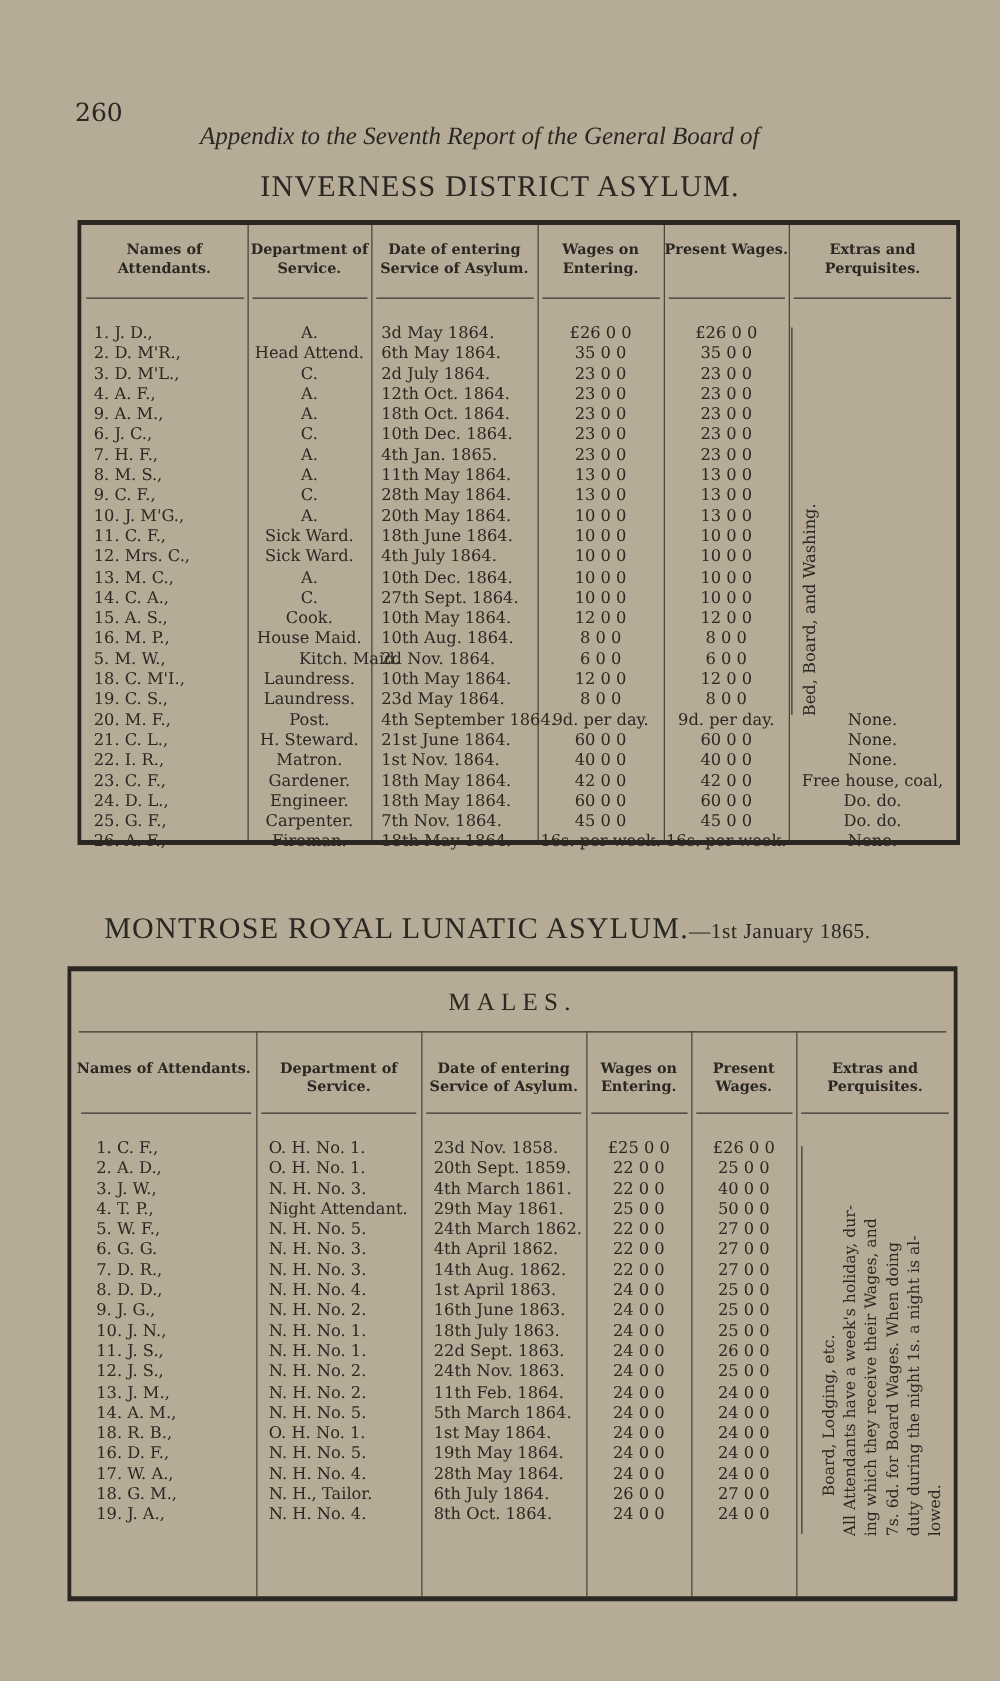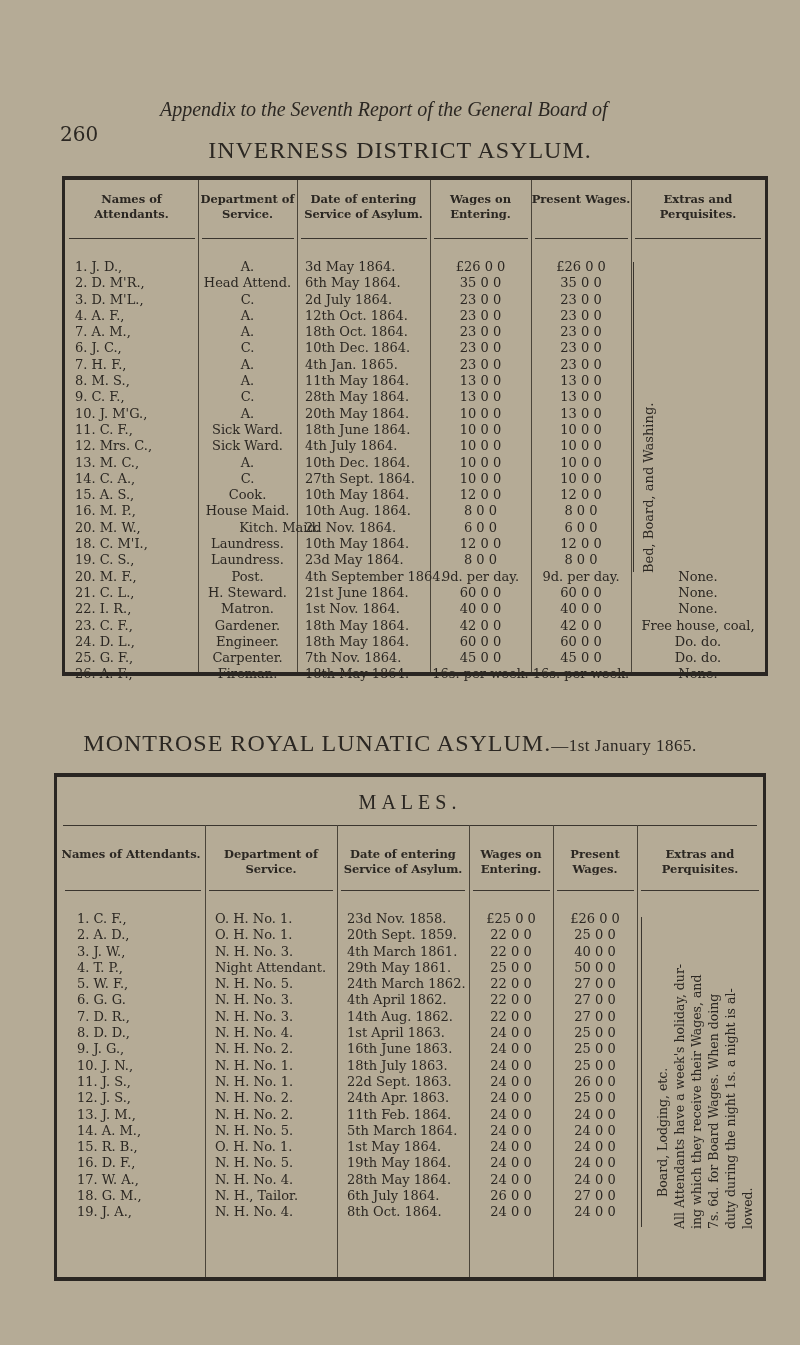--- a/index.html
+++ b/index.html
@@ -4,21 +4,21 @@
 <style>
   html, body { margin:0; padding:0; }
   body {
     width:800px; height:1345px; overflow:hidden;
     background:#b5ab96;
     font-family:"DejaVu Serif", serif;
     color:#2b2722;
     position:relative;
   }
   .page-header { position:absolute; top:78px; left:60px; width:700px; height:24px; }
-  .page-number { position:absolute; left:0; top:0; font-size:20px;margin-top:44px; }
+  .page-number { position:absolute; left:0; top:0; font-size:20px; }
   .running-head { position:absolute; left:100px; top:0; font-style:italic; font-size:20px; font-family:"Liberation Serif", serif;margin-top:20px; }
   .section-title { position:absolute; left:0; width:800px; text-align:center; font-family:"Liberation Serif", serif; letter-spacing:1px; }
   .t1 { top:137px; font-size:24px; }
   .t2 { top:730px; font-size:24px; left:-10px; }
   .t2 .sc { font-size:17px; letter-spacing:0.5px; }
   .table-box { position:absolute; border-left:3px solid #2a2622; border-right:3px solid #2a2622; border-top:4px solid #2a2622; border-bottom:4px solid #2a2622; }
   .box1 { left:62px; top:176px; width:700px; height:492px; }
   .box2 { left:54px; top:773px; width:706px; height:500px; }
   .subhead { position:absolute; left:0; width:100%; text-align:center; font-size:20px; letter-spacing:5px; font-family:"Liberation Serif", serif; top:14px; }
   .subline { position:absolute; left:6px; right:6px; top:48px; border-top:1px solid #3a352e; }
@@ -89,21 +89,21 @@
       </div>
       <div class="row">
         <span style="left: 10px;">4. A. F.,</span>
         <span style="left: 133px; width: 99px; text-align: center;">A.</span>
         <span style="left: 240px;">12th Oct. 1864.</span>
         <span style="left: 365px; width: 101px; text-align: center;">23  0  0</span>
         <span style="left: 466px; width: 100px; text-align: center;">23  0  0</span>
         <span style="left: 566px; width: 134px; text-align: center;"></span>
       </div>
       <div class="row">
-        <span style="left: 10px;">7. A. M.,</span>
+        <span style="left: 10px;">9. A. M.,</span>
         <span style="left: 133px; width: 99px; text-align: center;">A.</span>
         <span style="left: 240px;">18th Oct. 1864.</span>
         <span style="left: 365px; width: 101px; text-align: center;">23  0  0</span>
         <span style="left: 466px; width: 100px; text-align: center;">23  0  0</span>
         <span style="left: 566px; width: 134px; text-align: center;"></span>
       </div>
       <div class="row">
         <span style="left: 10px;">6. J. C.,</span>
         <span style="left: 133px; width: 99px; text-align: center;">C.</span>
         <span style="left: 240px;">10th Dec. 1864.</span>
@@ -185,21 +185,21 @@
       </div>
       <div class="row">
         <span style="left: 10px;">16. M. P.,</span>
         <span style="left: 133px; width: 99px; text-align: center;">House Maid.</span>
         <span style="left: 240px;">10th Aug. 1864.</span>
         <span style="left: 365px; width: 101px; text-align: center;">8  0  0</span>
         <span style="left: 466px; width: 100px; text-align: center;">8  0  0</span>
         <span style="left: 566px; width: 134px; text-align: center;"></span>
       </div>
       <div class="row">
-        <span style="left: 10px;">20. M. W.,</span>
+        <span style="left: 10px;">5. M. W.,</span>
         <span style="left: 133px; width: 99px; text-align: center; padding-left: 32px;">Kitch. Maid.</span>
         <span style="left: 240px;">2d Nov. 1864.</span>
         <span style="left: 365px; width: 101px; text-align: center;">6  0  0</span>
         <span style="left: 466px; width: 100px; text-align: center;">6  0  0</span>
         <span style="left: 566px; width: 134px; text-align: center;"></span>
       </div>
       <div class="row">
         <span style="left: 10px;">18. C. M'I.,</span>
         <span style="left: 133px; width: 99px; text-align: center;">Laundress.</span>
         <span style="left: 240px;">10th May 1864.</span>
@@ -379,40 +379,40 @@
       <div class="row">
         <span style="left: 20px;">11. J. S.,</span>
         <span style="left: 158px;">N. H. No. 1.</span>
         <span style="left: 290px;">22d Sept. 1863.</span>
         <span style="left: 412px; width: 84px; text-align: center;">24  0  0</span>
         <span style="left: 496px; width: 84px; text-align: center;">26  0  0</span>
       </div>
       <div class="row">
         <span style="left: 20px;">12. J. S.,</span>
         <span style="left: 158px;">N. H. No. 2.</span>
-        <span style="left: 290px;">24th Apr. 1863.</span>
+        <span style="left: 290px;">24th Nov. 1863.</span>
         <span style="left: 412px; width: 84px; text-align: center;">24  0  0</span>
         <span style="left: 496px; width: 84px; text-align: center;">25  0  0</span>
       </div>
       <div class="row">
         <span style="left: 20px;">13. J. M.,</span>
         <span style="left: 158px;">N. H. No. 2.</span>
         <span style="left: 290px;">11th Feb. 1864.</span>
         <span style="left: 412px; width: 84px; text-align: center;">24  0  0</span>
         <span style="left: 496px; width: 84px; text-align: center;">24  0  0</span>
       </div>
       <div class="row">
         <span style="left: 20px;">14. A. M.,</span>
         <span style="left: 158px;">N. H. No. 5.</span>
         <span style="left: 290px;">5th March 1864.</span>
         <span style="left: 412px; width: 84px; text-align: center;">24  0  0</span>
         <span style="left: 496px; width: 84px; text-align: center;">24  0  0</span>
       </div>
       <div class="row">
-        <span style="left: 20px;">15. R. B.,</span>
+        <span style="left: 20px;">18. R. B.,</span>
         <span style="left: 158px;">O. H. No. 1.</span>
         <span style="left: 290px;">1st May 1864.</span>
         <span style="left: 412px; width: 84px; text-align: center;">24  0  0</span>
         <span style="left: 496px; width: 84px; text-align: center;">24  0  0</span>
       </div>
       <div class="row">
         <span style="left: 20px;">16. D. F.,</span>
         <span style="left: 158px;">N. H. No. 5.</span>
         <span style="left: 290px;">19th May 1864.</span>
         <span style="left: 412px; width: 84px; text-align: center;">24  0  0</span>

